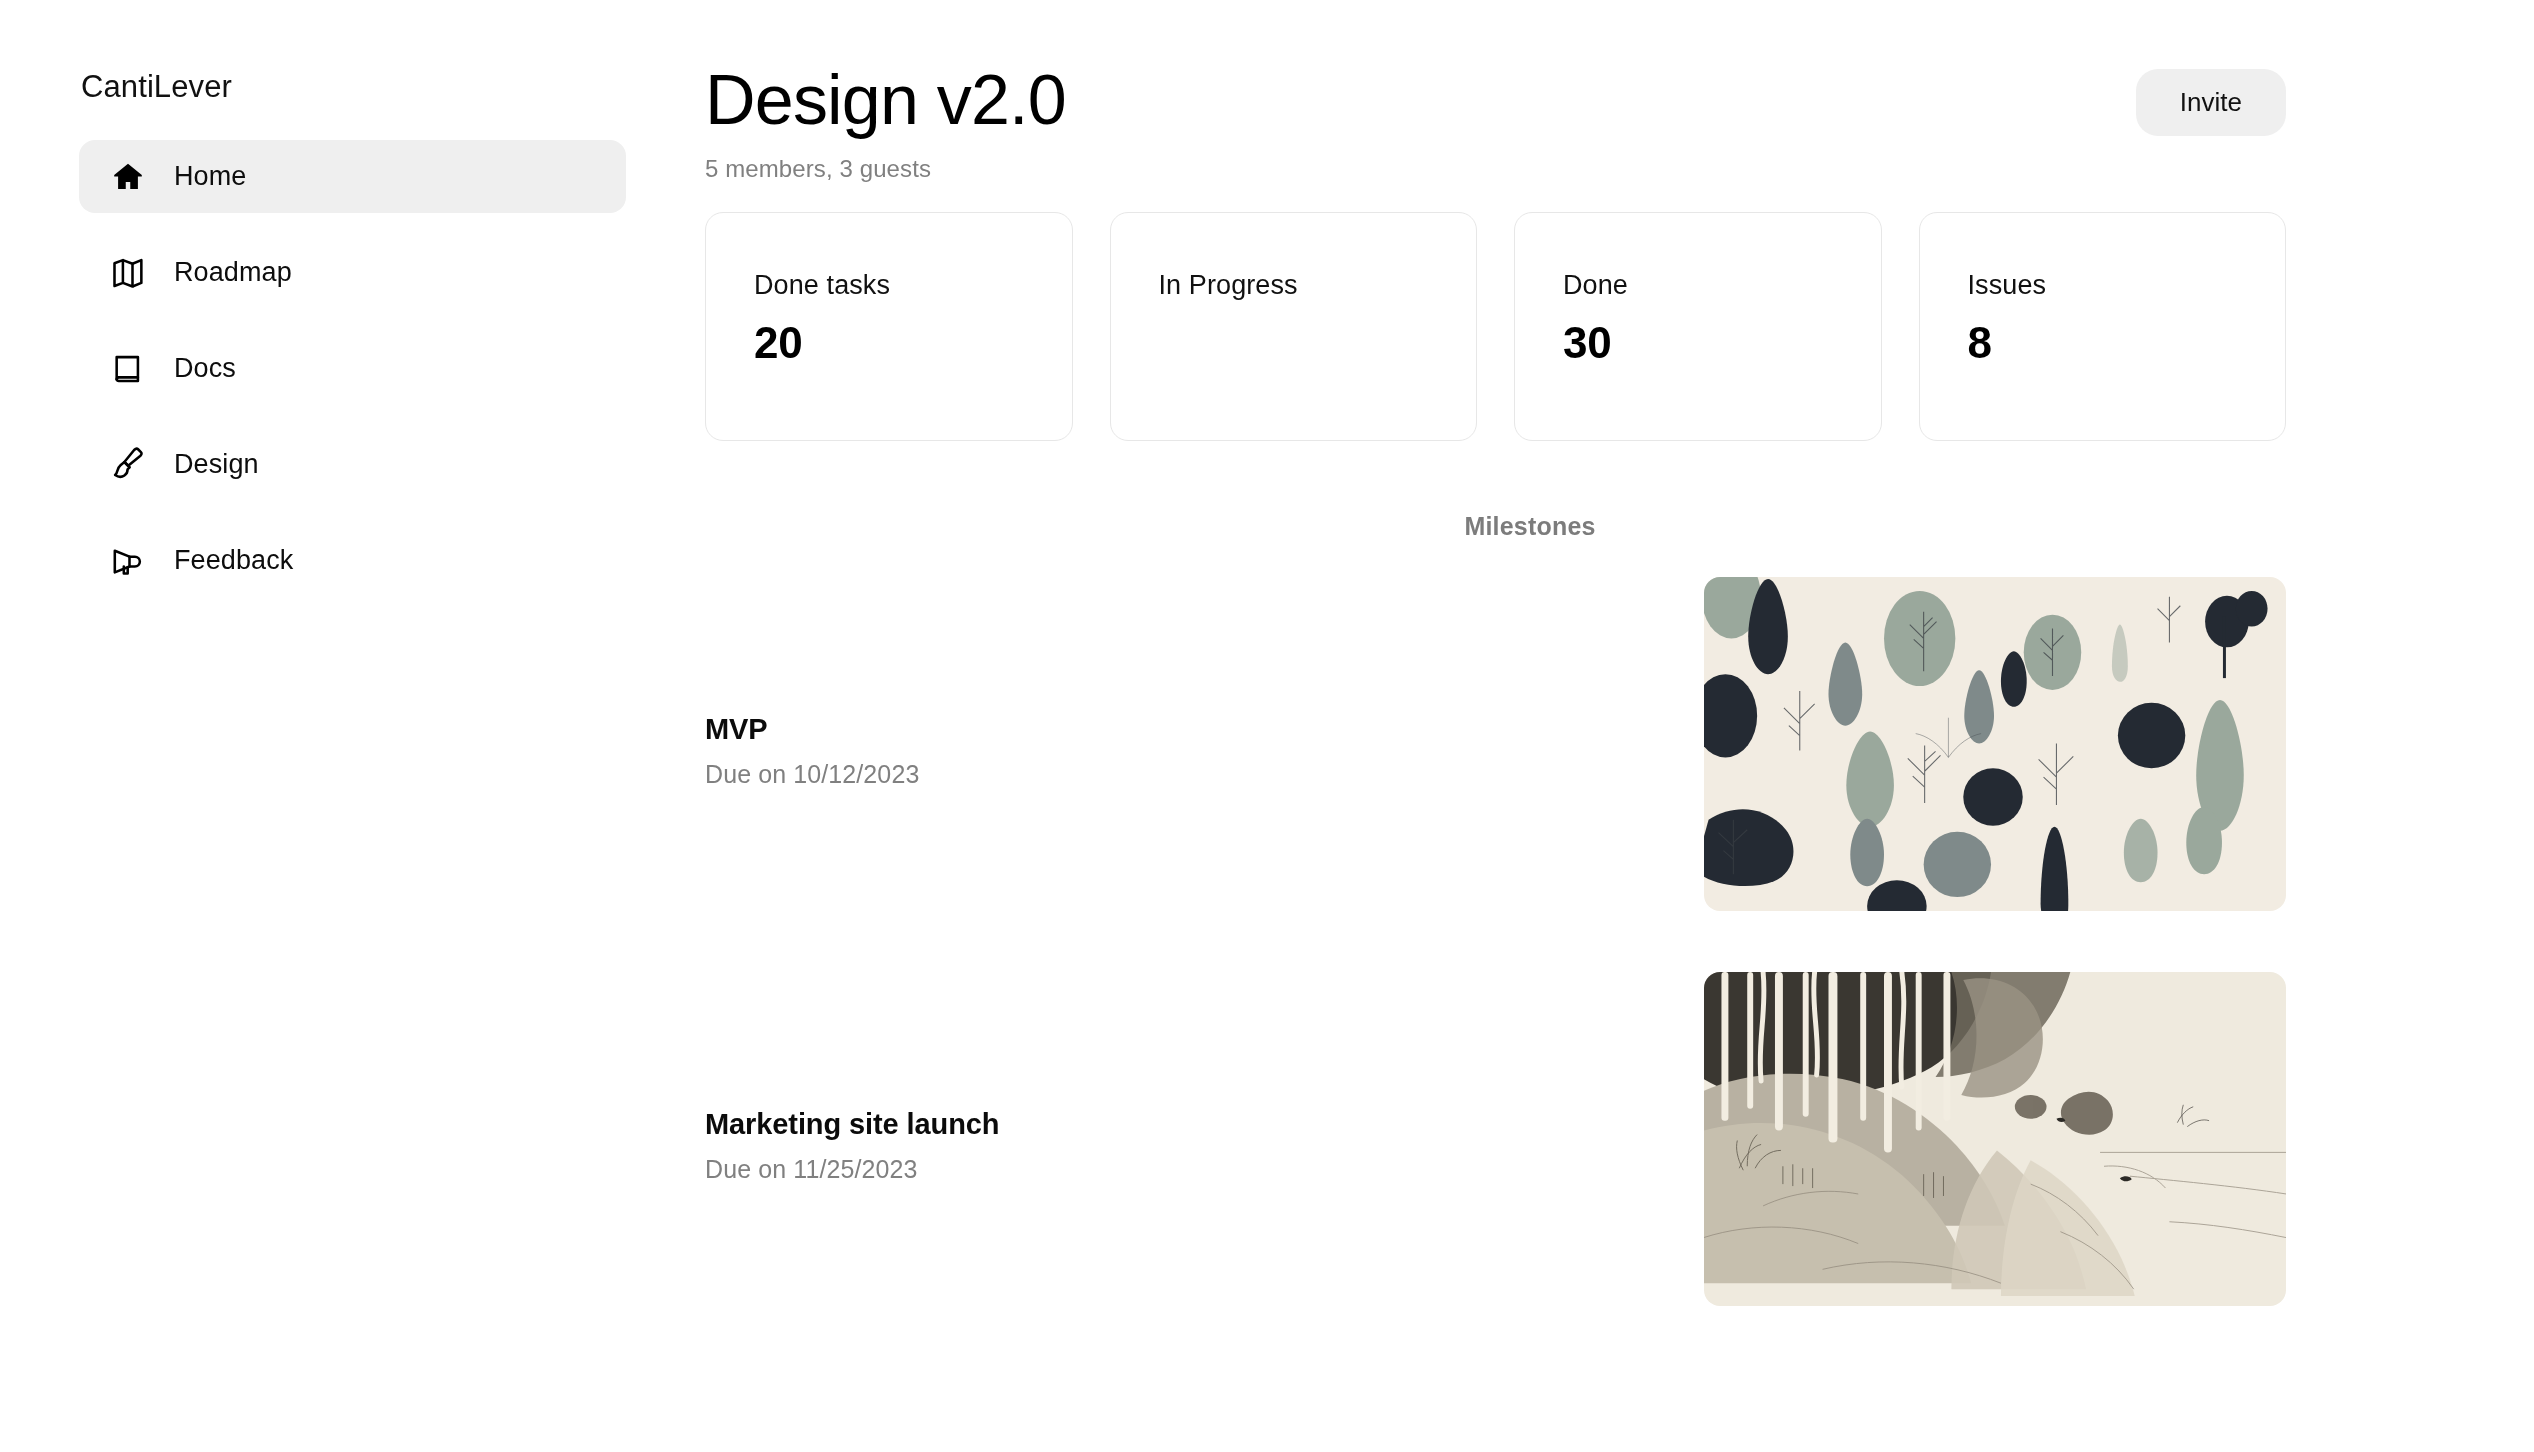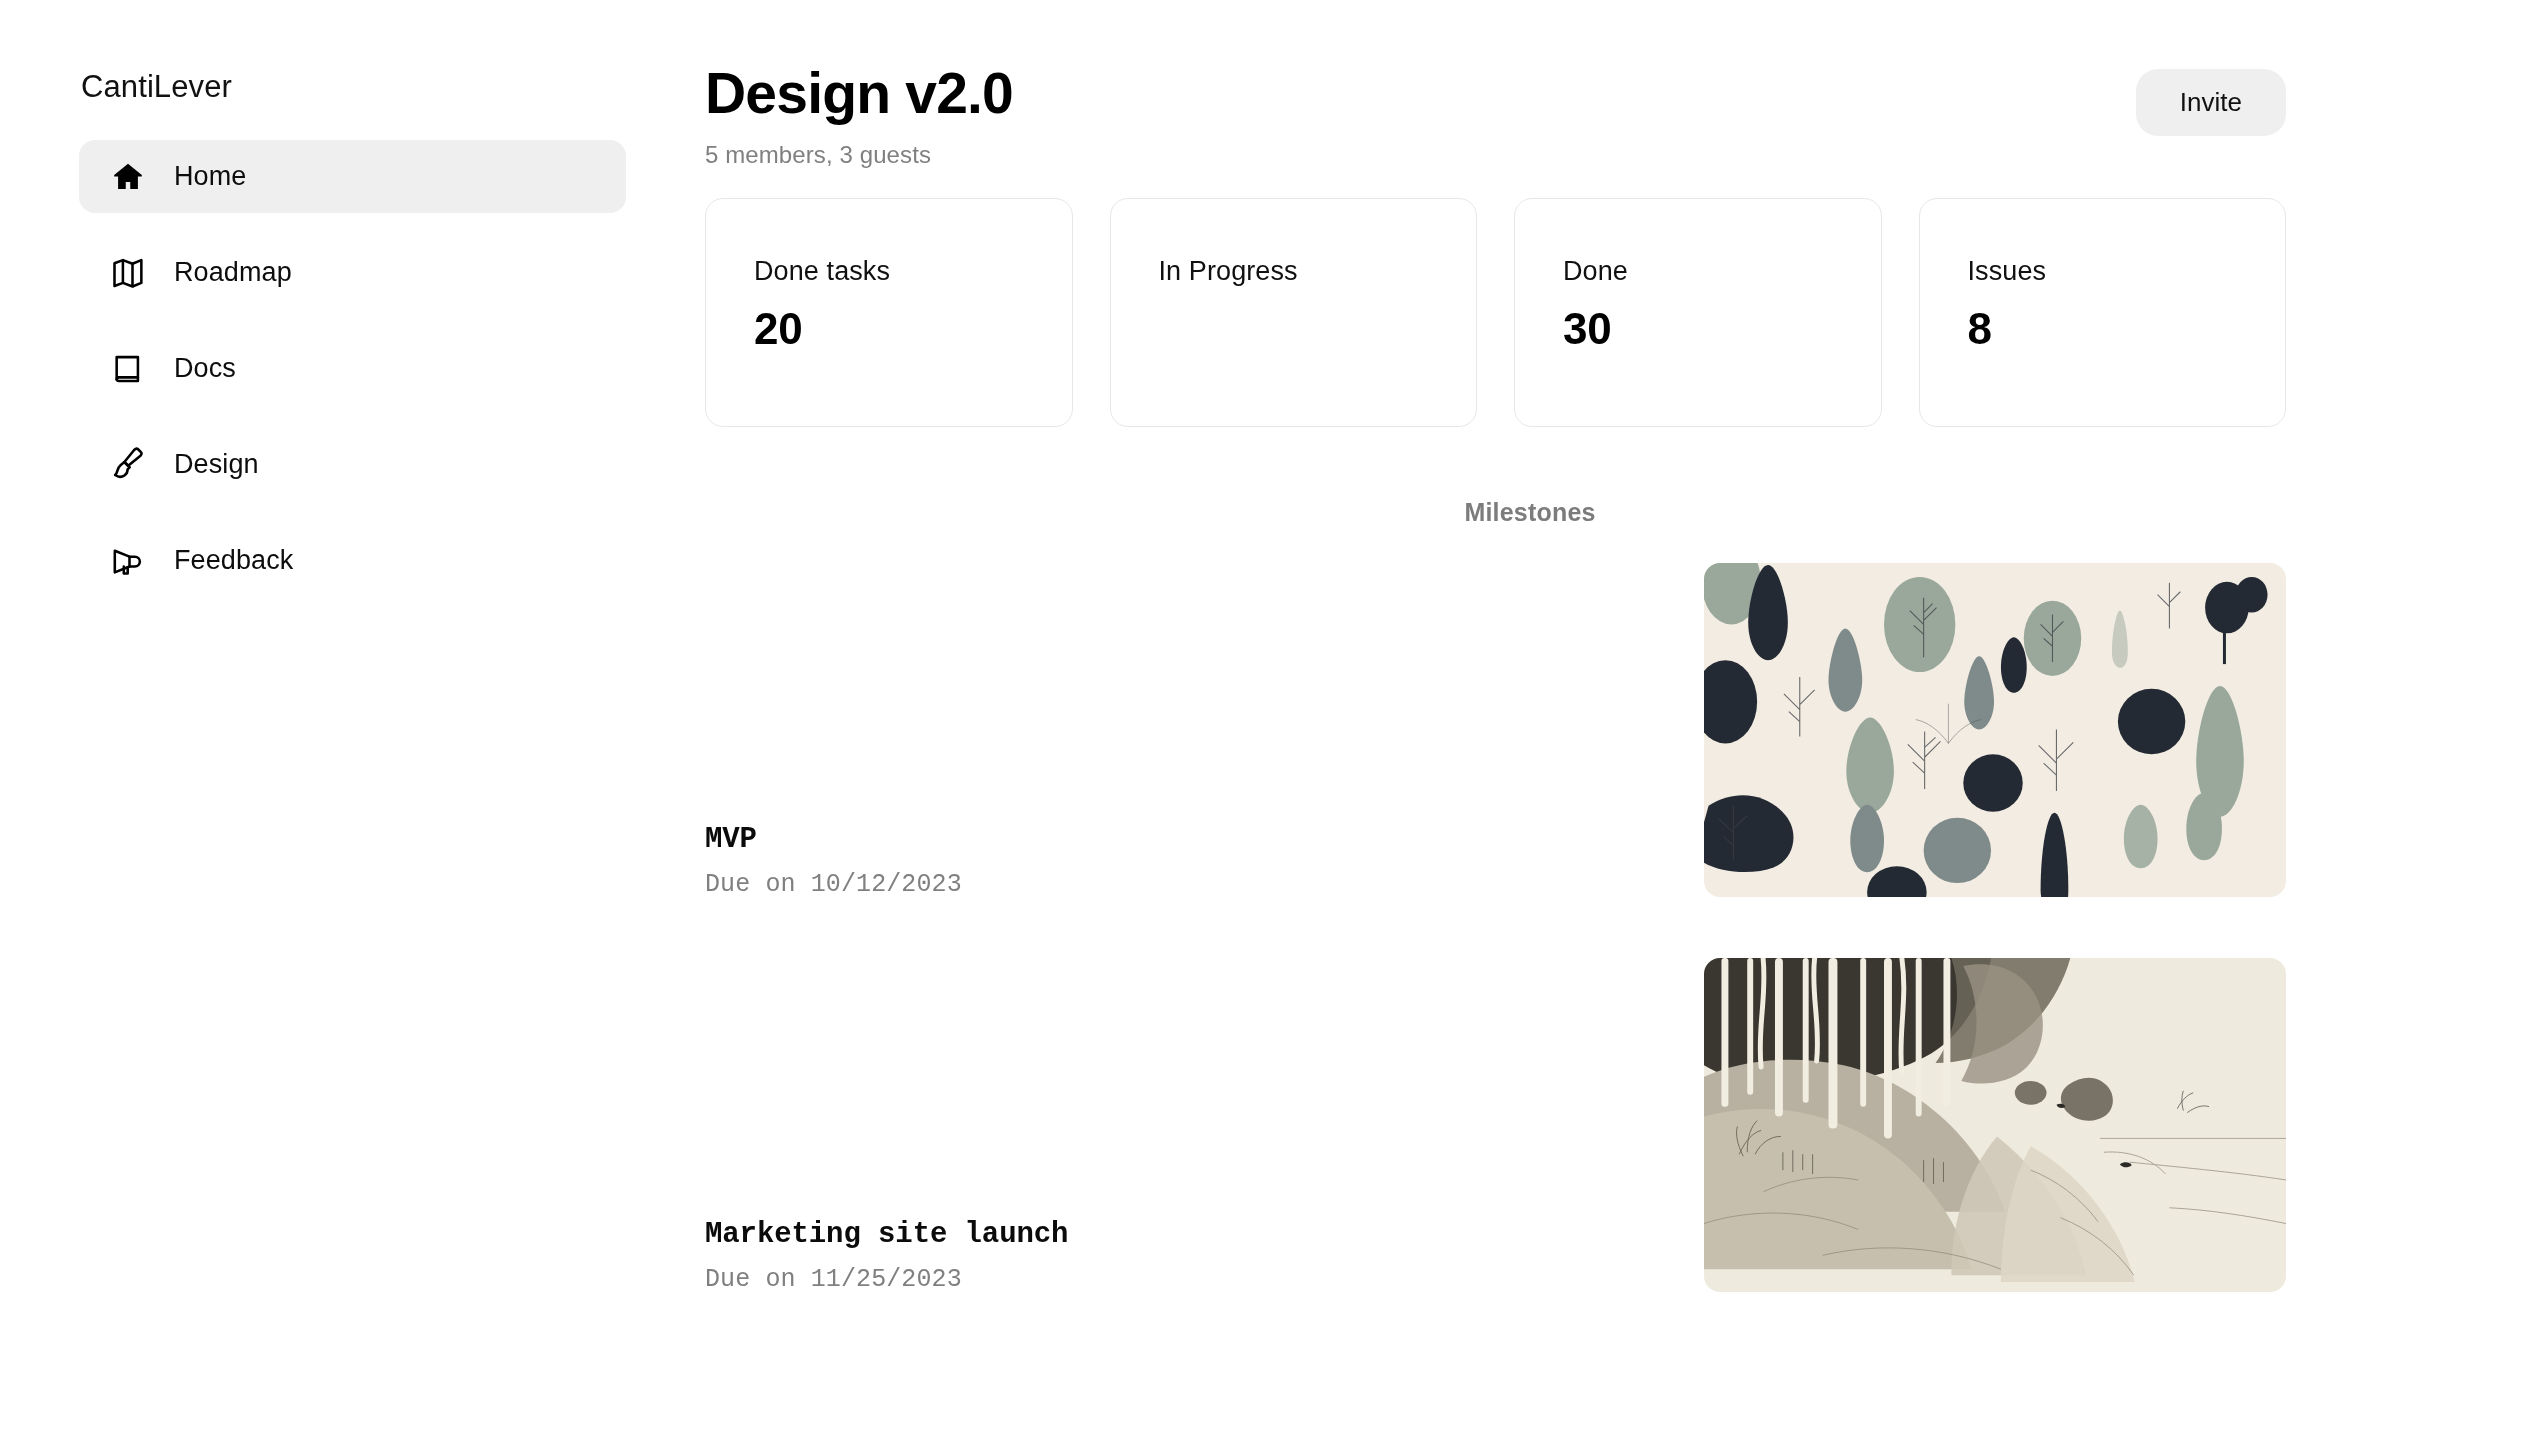--- a/index.html
+++ b/index.html
@@ -65,22 +65,22 @@
     padding: 0;
   }
   .header {
     display: flex;
     align-items: flex-start;
     justify-content: space-between;
     padding: 57px 69px 0 0;
   }
   .header-left { padding-top: 6px; }
   .page-title {
-    font-size: 57px;
-    font-weight: bold;
+    font-size: 70px;
+    font-weight: normal;
     color: #000000;
     letter-spacing: -0.8px;
     line-height: 1.08;
   }
   .page-subtitle {
     margin-top: 16px;
     font-size: 24px;
     color: #808080;
     letter-spacing: 0.1px;
   }
@@ -134,25 +134,24 @@
     font-weight: bold;
     color: #000000;
     letter-spacing: -0.3px;
     line-height: 1;
   }
 
   
   .milestones { padding: 0 69px 0 0; }
   .milestone {
     display: flex;
-    align-items: flex-end;
+    align-items: center;
     justify-content: space-between;
     margin-top: 36px;
     min-height: 334px;
-    font-family: Liberation Mono, monospace;
   }
   .milestone + .milestone { margin-top: 61px; }
   .m-text { padding-top: 14px; }
   .m-title {
     font-size: 29px;
     font-weight: bold;
     color: #0b0b0b;
     letter-spacing: -0.1px;
     line-height: 1;
   }

